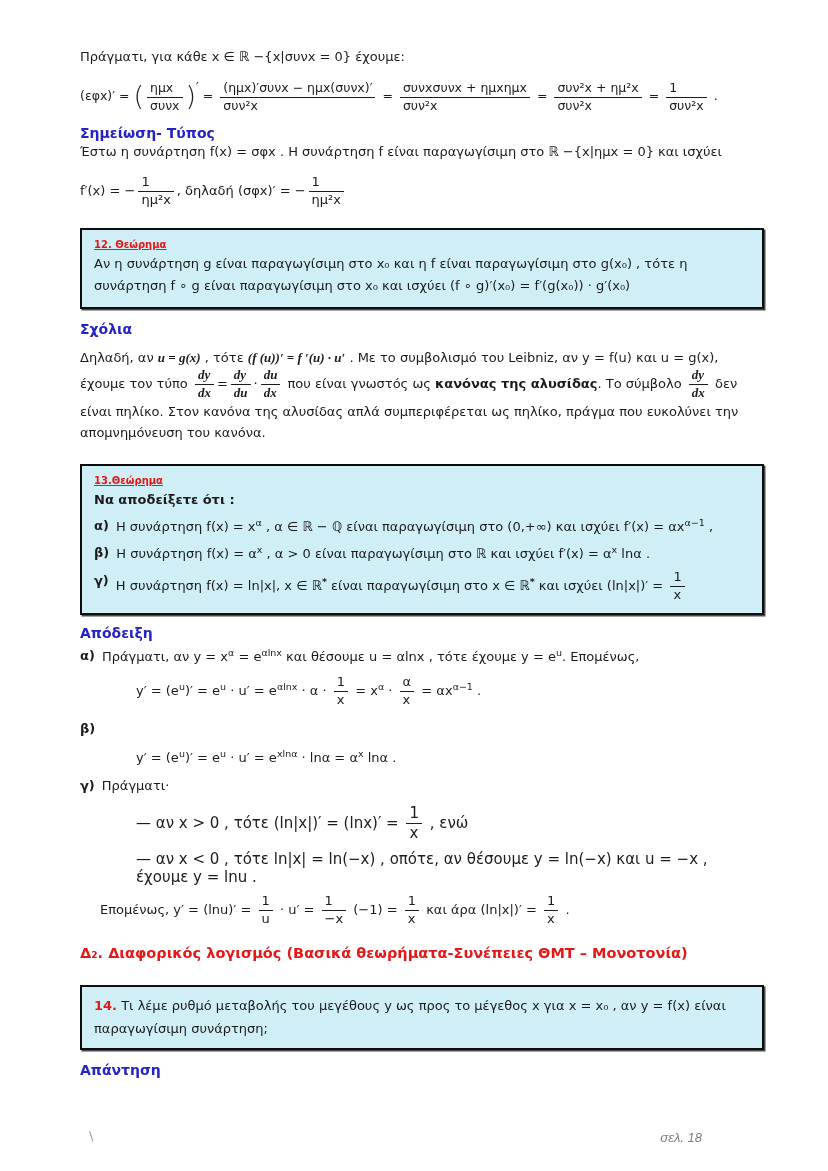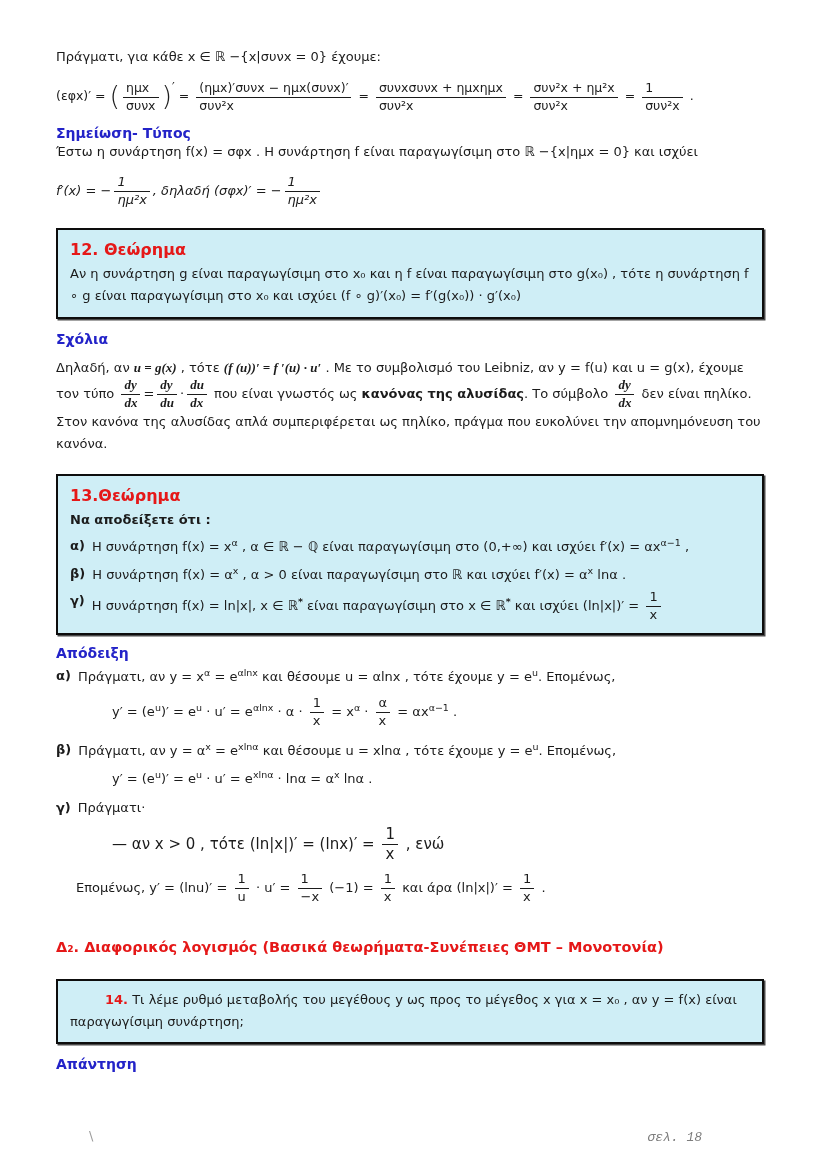--- a/index.html
+++ b/index.html
@@ -1,54 +1,54 @@
 <!DOCTYPE html>
 <html lang="el"><head>
 <meta charset="utf-8">
 <style>
   html,body{margin:0;padding:0;}
   body{
     width:828px;height:1171px;background:#ffffff;position:relative;
     font-family:"DejaVu Sans",sans-serif;color:#1b1b1b;overflow:hidden;
   }
-  .page{position:absolute;inset:0;padding:46px 64px 0 56px;box-sizing:border-box;}
+  .page{position:absolute;inset:0;padding:46px 64px 0 80px;box-sizing:border-box;}
   p{margin:0;}
   .bodytext{font-size:13px;line-height:1.65;}
   .h-blue{color:#2323c8;font-weight:bold;font-size:14px;margin-top:12px;}
-  .h-red-inline{color:#e51818;font-weight:bold;margin-left:35px;}
+  .h-red-inline{color:#e51818;font-weight:bold;}
   .formula{font-size:12.5px;margin:14px 0 6px 0;white-space:nowrap;}
-  .formula-mid{font-size:13px;margin:12px 0 8px 0;font-style:italic;}
+  .formula-mid{font-size:13px;margin:12px 0 8px 0;}
   .frac{display:inline-block;vertical-align:middle;margin:0 3px;line-height:1.15;}
   .frac .num{display:block;padding:0 3px 1px 3px;border-bottom:1.4px solid currentColor;}
   .frac .den{display:block;padding:1px 3px 0 3px;}
   .bigp{font-size:27px;font-weight:300;vertical-align:middle;position:relative;top:-2px;}
   .topprime{font-size:12px;position:relative;top:-0.85em;}
   sup{font-size:9.5px;}
   .mser{font-family:"Liberation Serif",serif;font-style:italic;}
   .boldw{font-weight:bold;}
   .thmbox{
     border:2.5px solid #0d0d0d;background:#cfeef6;box-shadow:1.5px 1.5px 0 #4a4a4a;
     padding:6px 12px 10px 12px;margin-top:20px;font-size:13px;line-height:1.7;
   }
-  .thmbox .bhead{color:#e51818;font-weight:bold;font-size:16px;}
+  .thmbox .bhead{color:#e51818;font-weight:bold;font-size:10px;text-decoration:underline;}
   .item{display:flex;gap:7px;margin-top:4px;}
   .item .lbl{font-weight:bold;flex:0 0 auto;}
   .item .itxt{flex:1;}
   .proofitem{display:flex;gap:7px;margin-top:10px;font-size:13px;line-height:1.65;}
   .proofitem .lbl{font-weight:bold;flex:0 0 auto;}
   .prooffrm{font-size:13px;margin:8px 0 4px 56px;}
   .dashline{font-size:15px;margin:8px 0 0 56px;}
-  .d2head{color:#e51818;font-weight:bold;font-size:14.5px;margin-top:34px;}
+  .d2head{color:#e51818;font-weight:bold;font-size:14.5px;margin-top:18px;}
   .qbox{
     border:2.5px solid #0d0d0d;background:#cfeef6;box-shadow:1.5px 1.5px 0 #4a4a4a;
     padding:8px 12px;margin-top:24px;font-size:13px;line-height:1.75;
   }
   .footer-mark{position:absolute;left:89px;bottom:28px;color:#9a9a9a;font-size:13px;}
   .footer-page{position:absolute;right:126px;bottom:26px;color:#7d7d7d;font-size:13px;
-    font-family:Liberation Mono, monospace;font-style:italic;}
+    font-family:Liberation Sans, sans-serif;font-style:italic;}
 </style>
 </head>
 <body>
 
 <div class="page">
 
   <p class="bodytext">Πράγματι, για κάθε  x ∈ ℝ −{x|συνx = 0}  έχουμε:</p>
 
   <div class="formula">
     <span>(εφx)′ =</span>
@@ -106,35 +106,35 @@
   <div class="prooffrm">
     <span>y′ = (e</span><sup>u</sup><span>)′ = e</span><sup>u</sup><span> · u′ = e</span><sup>αlnx</sup><span> · α ·</span>
     <span class="frac"><span class="num">1</span><span class="den">x</span></span>
     <span>= x</span><sup>α</sup><span> ·</span>
     <span class="frac"><span class="num">α</span><span class="den">x</span></span>
     <span>= αx</span><sup>α−1</sup><span> .</span>
   </div>
 
   <div class="proofitem">
     <span class="lbl">β)</span>
-    <span><span>Πράγματι, αν  y = α</span><sup>x</sup><span> = e</span><sup>xlnα</sup><span>  και θέσουμε  u = xlnα ,  τότε έχουμε  y = e</span><sup>u</sup><span>.  Επομένως,</span></span>
   </div>
   <div class="prooffrm">
     <span>y′ = (e</span><sup>u</sup><span>)′ = e</span><sup>u</sup><span> · u′ = e</span><sup>xlnα</sup><span> · lnα = α</span><sup>x</sup><span> lnα .</span>
   </div>
 
   <div class="proofitem">
     <span class="lbl">γ)</span>
     <span>Πράγματι·</span>
   </div>
   <div class="dashline">
     <span>— αν  x &gt; 0 ,  τότε  (ln|x|)′ = (lnx)′ =</span>
     <span class="frac"><span class="num">1</span><span class="den">x</span></span>
     <span>,  ενώ</span>
   </div>
+  <div class="dashline">— αν  x &lt; 0 ,  τότε  ln|x| = ln(−x) ,  οπότε, αν θέσουμε   y = ln(−x)   και  u = −x ,  έχουμε  y = lnu .</div>
   <div class="prooffrm" style="margin-left:20px">
     <span>Επομένως, y′ = (lnu)′ =</span>
     <span class="frac"><span class="num">1</span><span class="den">u</span></span>
     <span>· u′ =</span>
     <span class="frac"><span class="num">1</span><span class="den">−x</span></span>
     <span>(−1) =</span>
     <span class="frac"><span class="num">1</span><span class="den">x</span></span>
     <span>και άρα  (ln|x|)′ =</span>
     <span class="frac"><span class="num">1</span><span class="den">x</span></span>
     <span>.</span>

